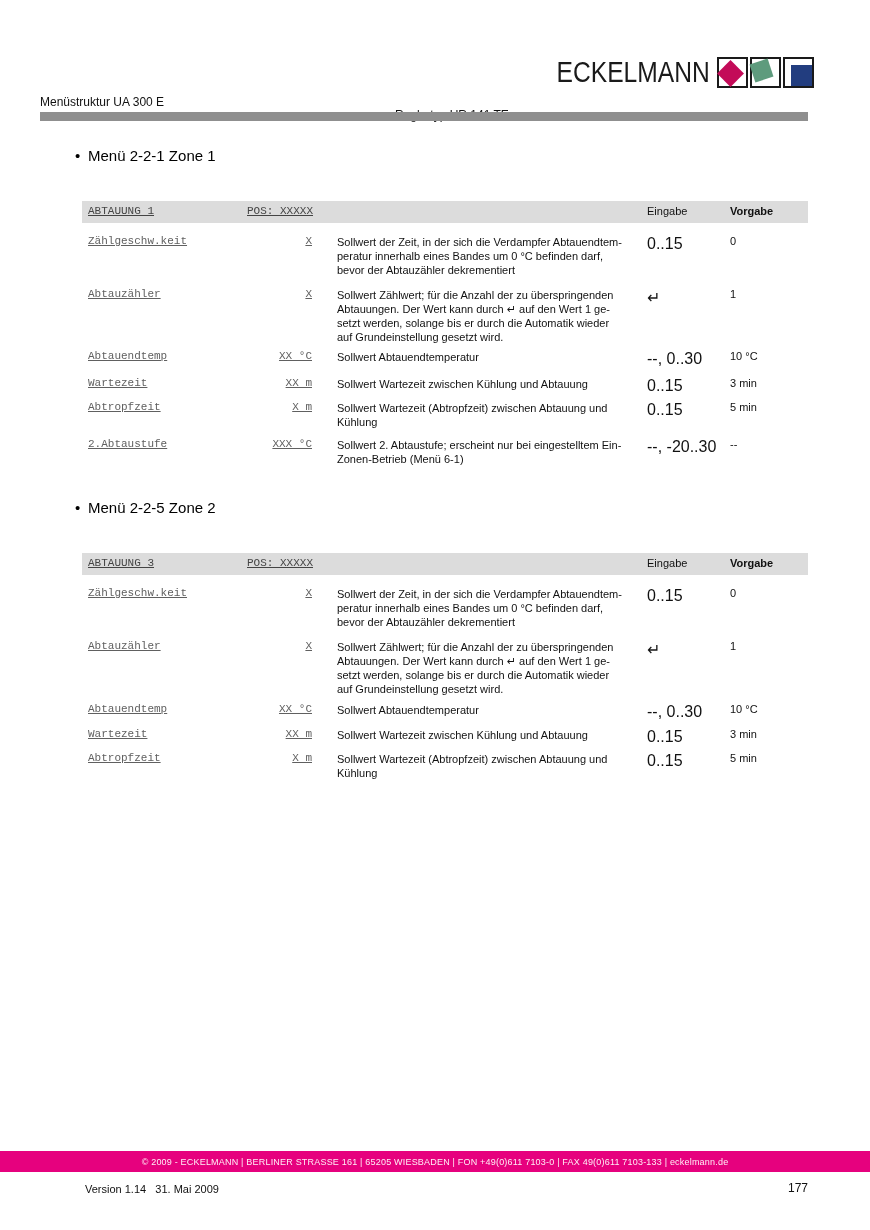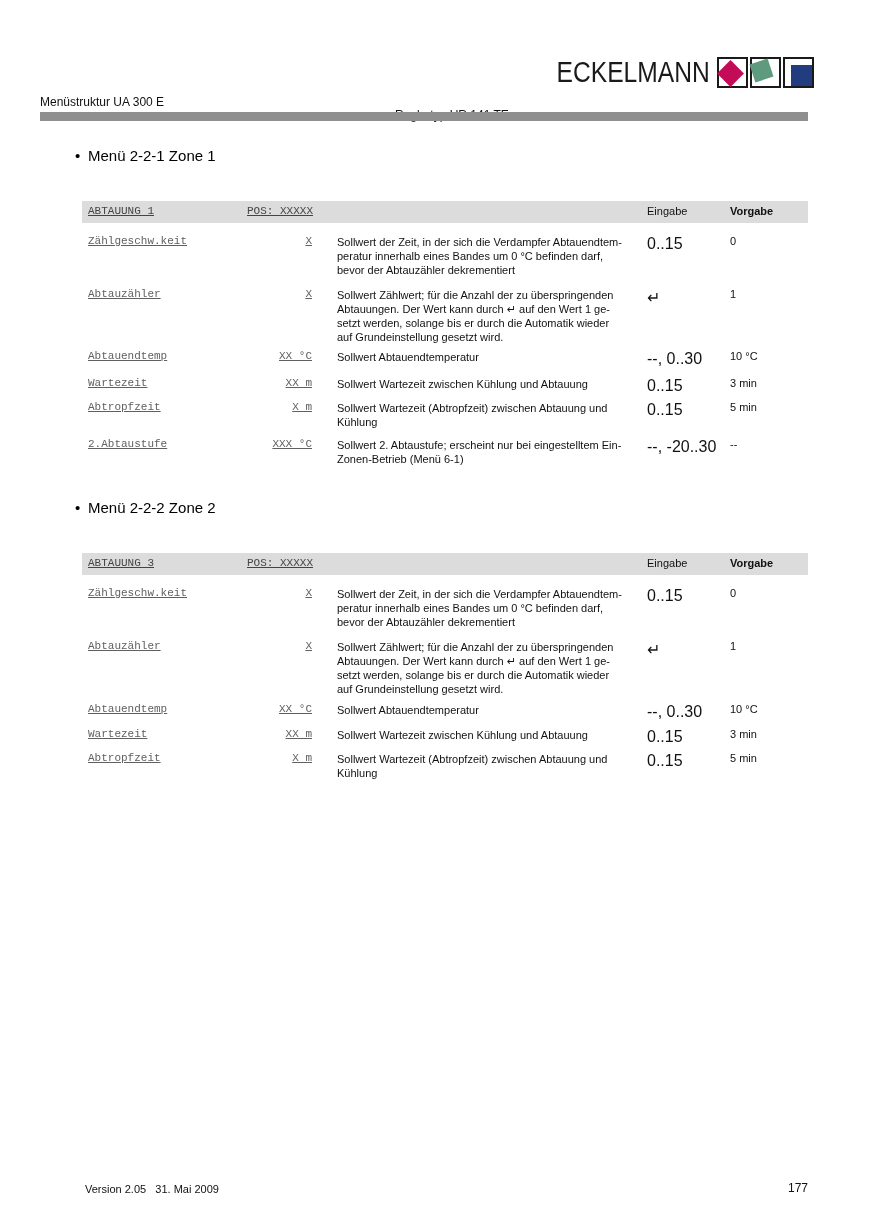--- a/index.html
+++ b/index.html
@@ -135,21 +135,21 @@
       <span class="c-name mono">2.Abtaustufe</span>
       <span class="c-val mono">XXX °C</span>
       <span class="c-desc">Sollwert 2. Abtaustufe; erscheint nur bei eingestelltem Ein-
 Zonen-Betrieb (Menü 6-1)</span>
       <span class="c-ein">--, -20..30</span>
       <span class="c-vor">--</span>
     </div>
   </div>
 
   <div class="section-heading" style="top:499px">
-    <span class="bullet">•</span><span>Menü 2-2-2 Zone 2</span>
+    <span class="bullet">•</span><span>Menü 2-2-5 Zone 2</span>
   </div>
 
   <div class="tbl" style="top:553px;height:228px">
     <div class="thead">
       <span class="t-title mono">ABTAUUNG 3</span>
       <span class="t-pos mono">POS: XXXXX</span>
       <span class="t-ein">Eingabe</span>
       <span class="t-vor">Vorgabe</span>
     </div>
 
@@ -189,16 +189,19 @@
     <div class="trow" style="top:199px">
       <span class="c-name mono">Abtropfzeit</span>
       <span class="c-val mono">X m</span>
       <span class="c-desc">Sollwert Wartezeit (Abtropfzeit) zwischen Abtauung und
 Kühlung</span>
       <span class="c-ein">0..15</span>
       <span class="c-vor">5 min</span>
     </div>
   </div>
 
-  <div class="version">Version 2.05   31. Mai 2009</div>
+  <div class="footer-bar">
+    <span>© 2009 - ECKELMANN | BERLINER STRASSE 161 | 65205 WIESBADEN | FON +49(0)611 7103-0 | FAX 49(0)611 7103-133 | eckelmann.de</span>
+  </div>
+  <div class="version">Version 1.14   31. Mai 2009</div>
   <div class="pagenum">177</div>
 
 </div>
 
 </body></html>

